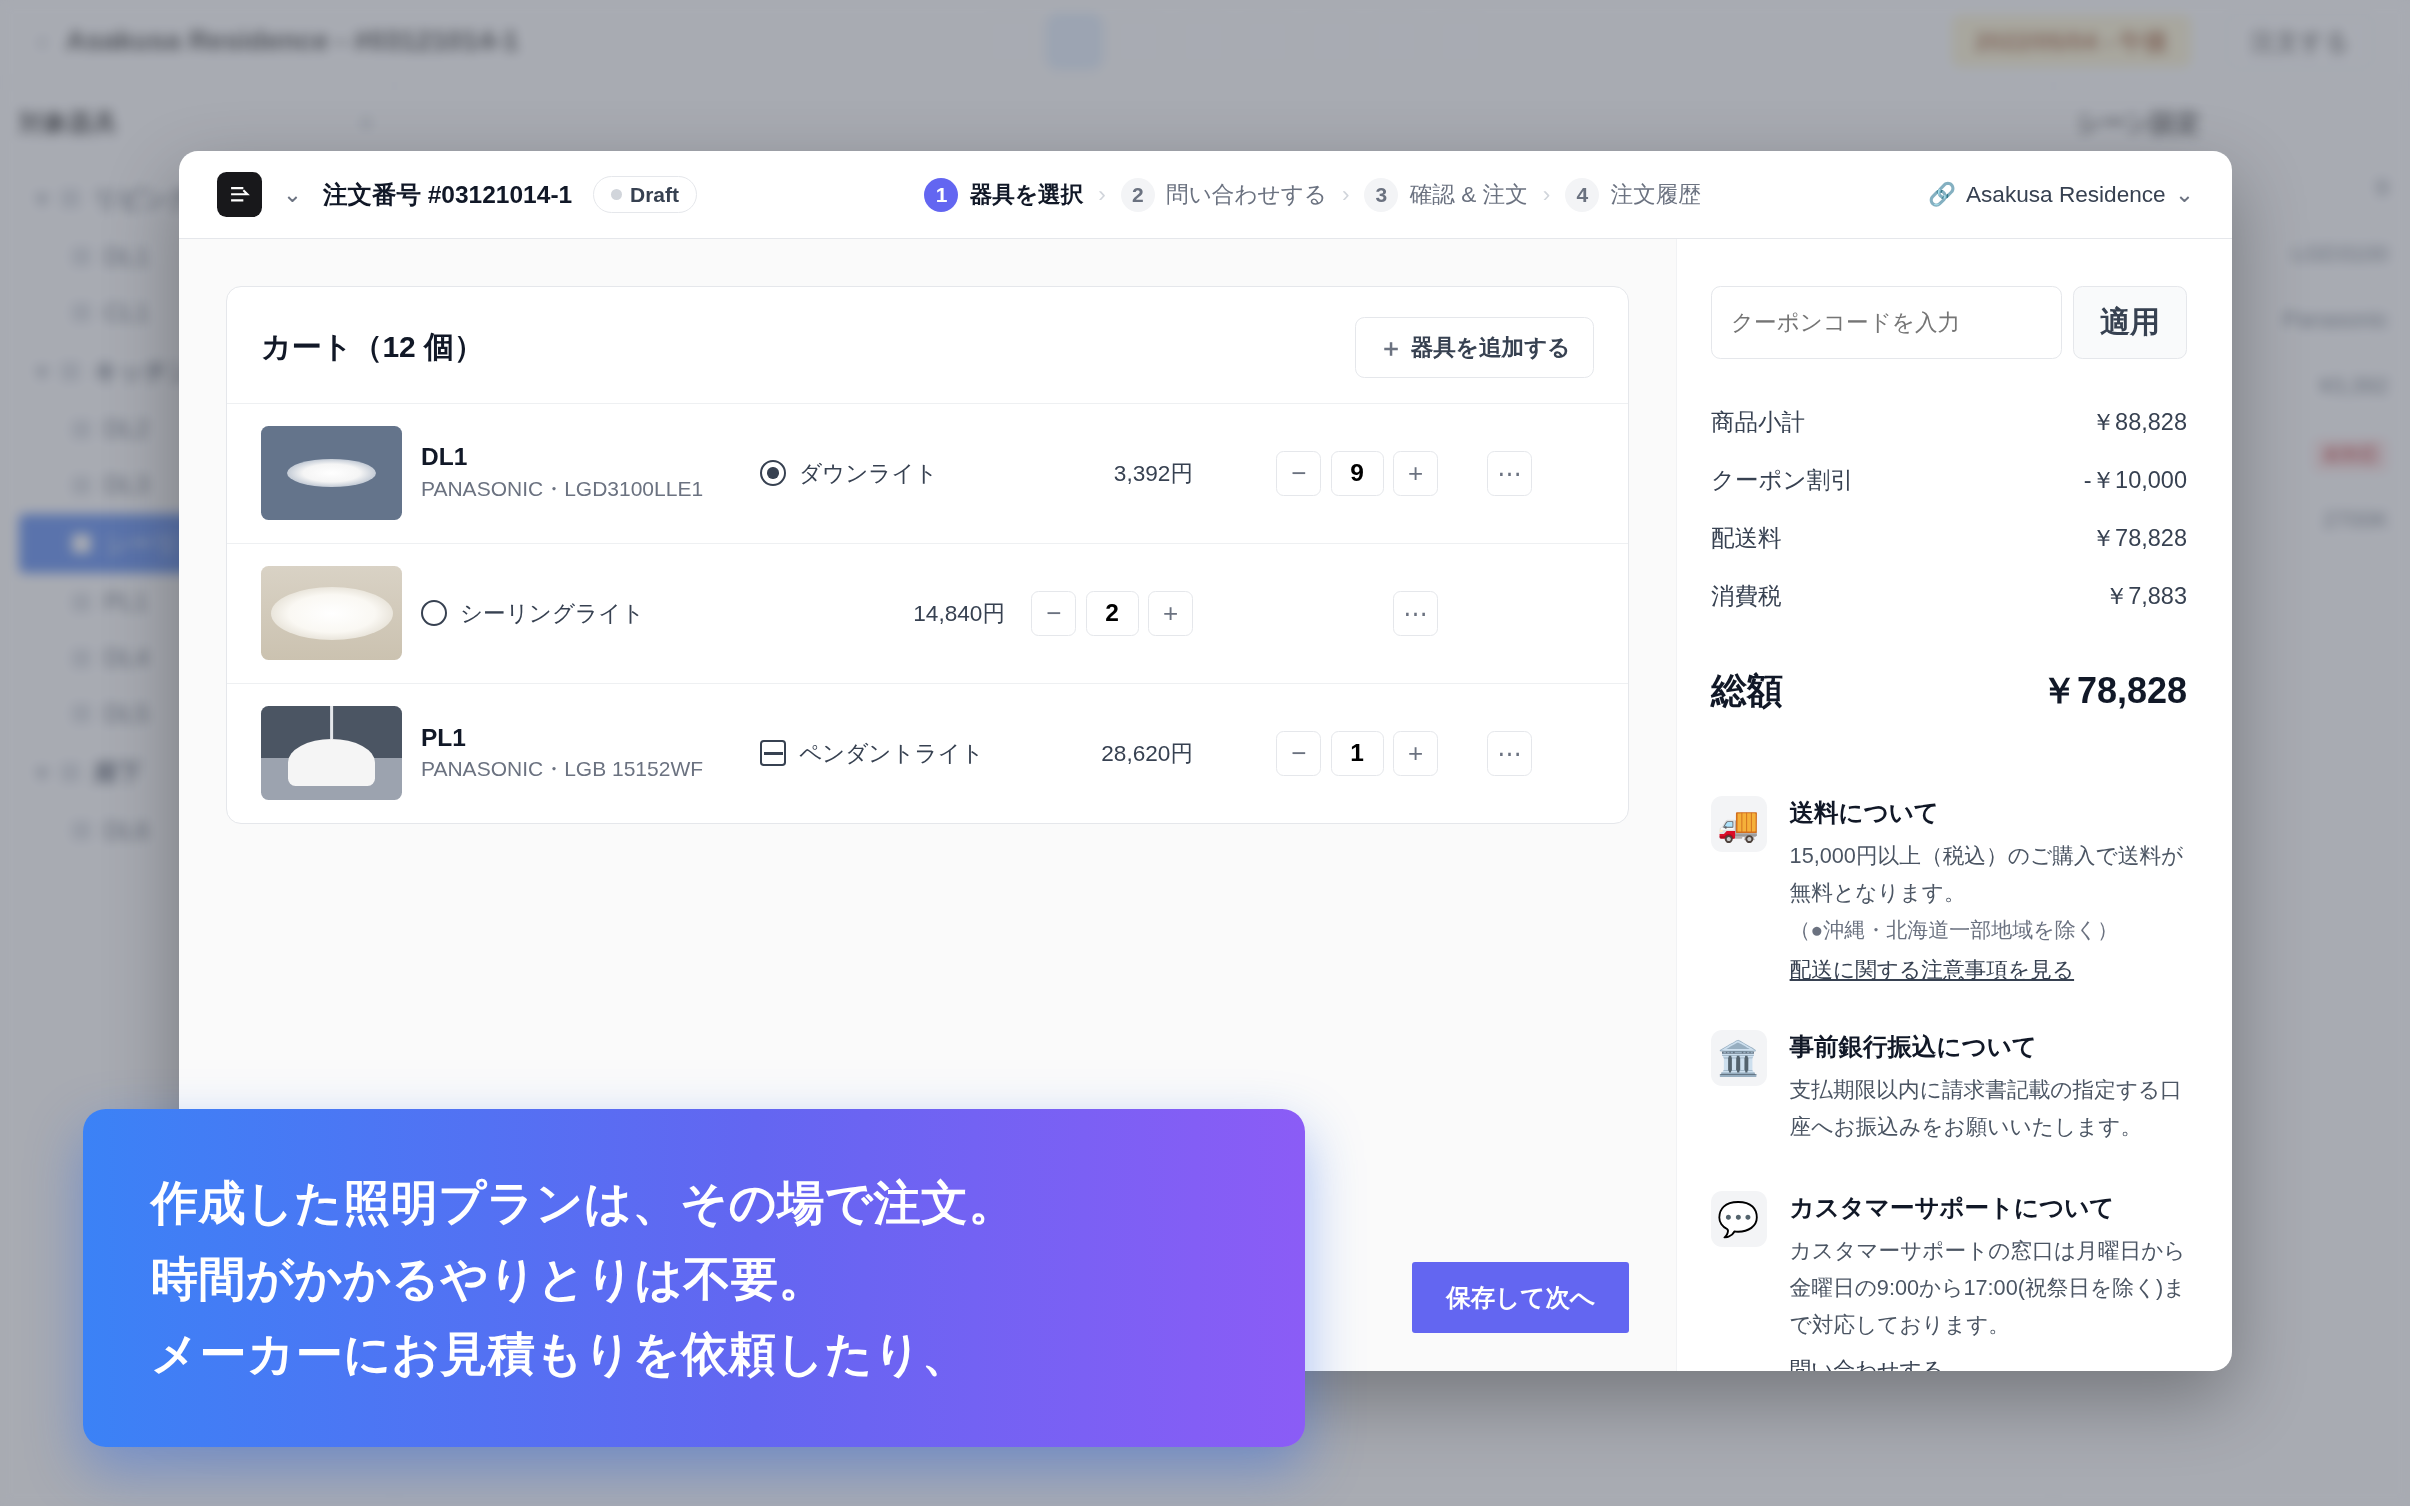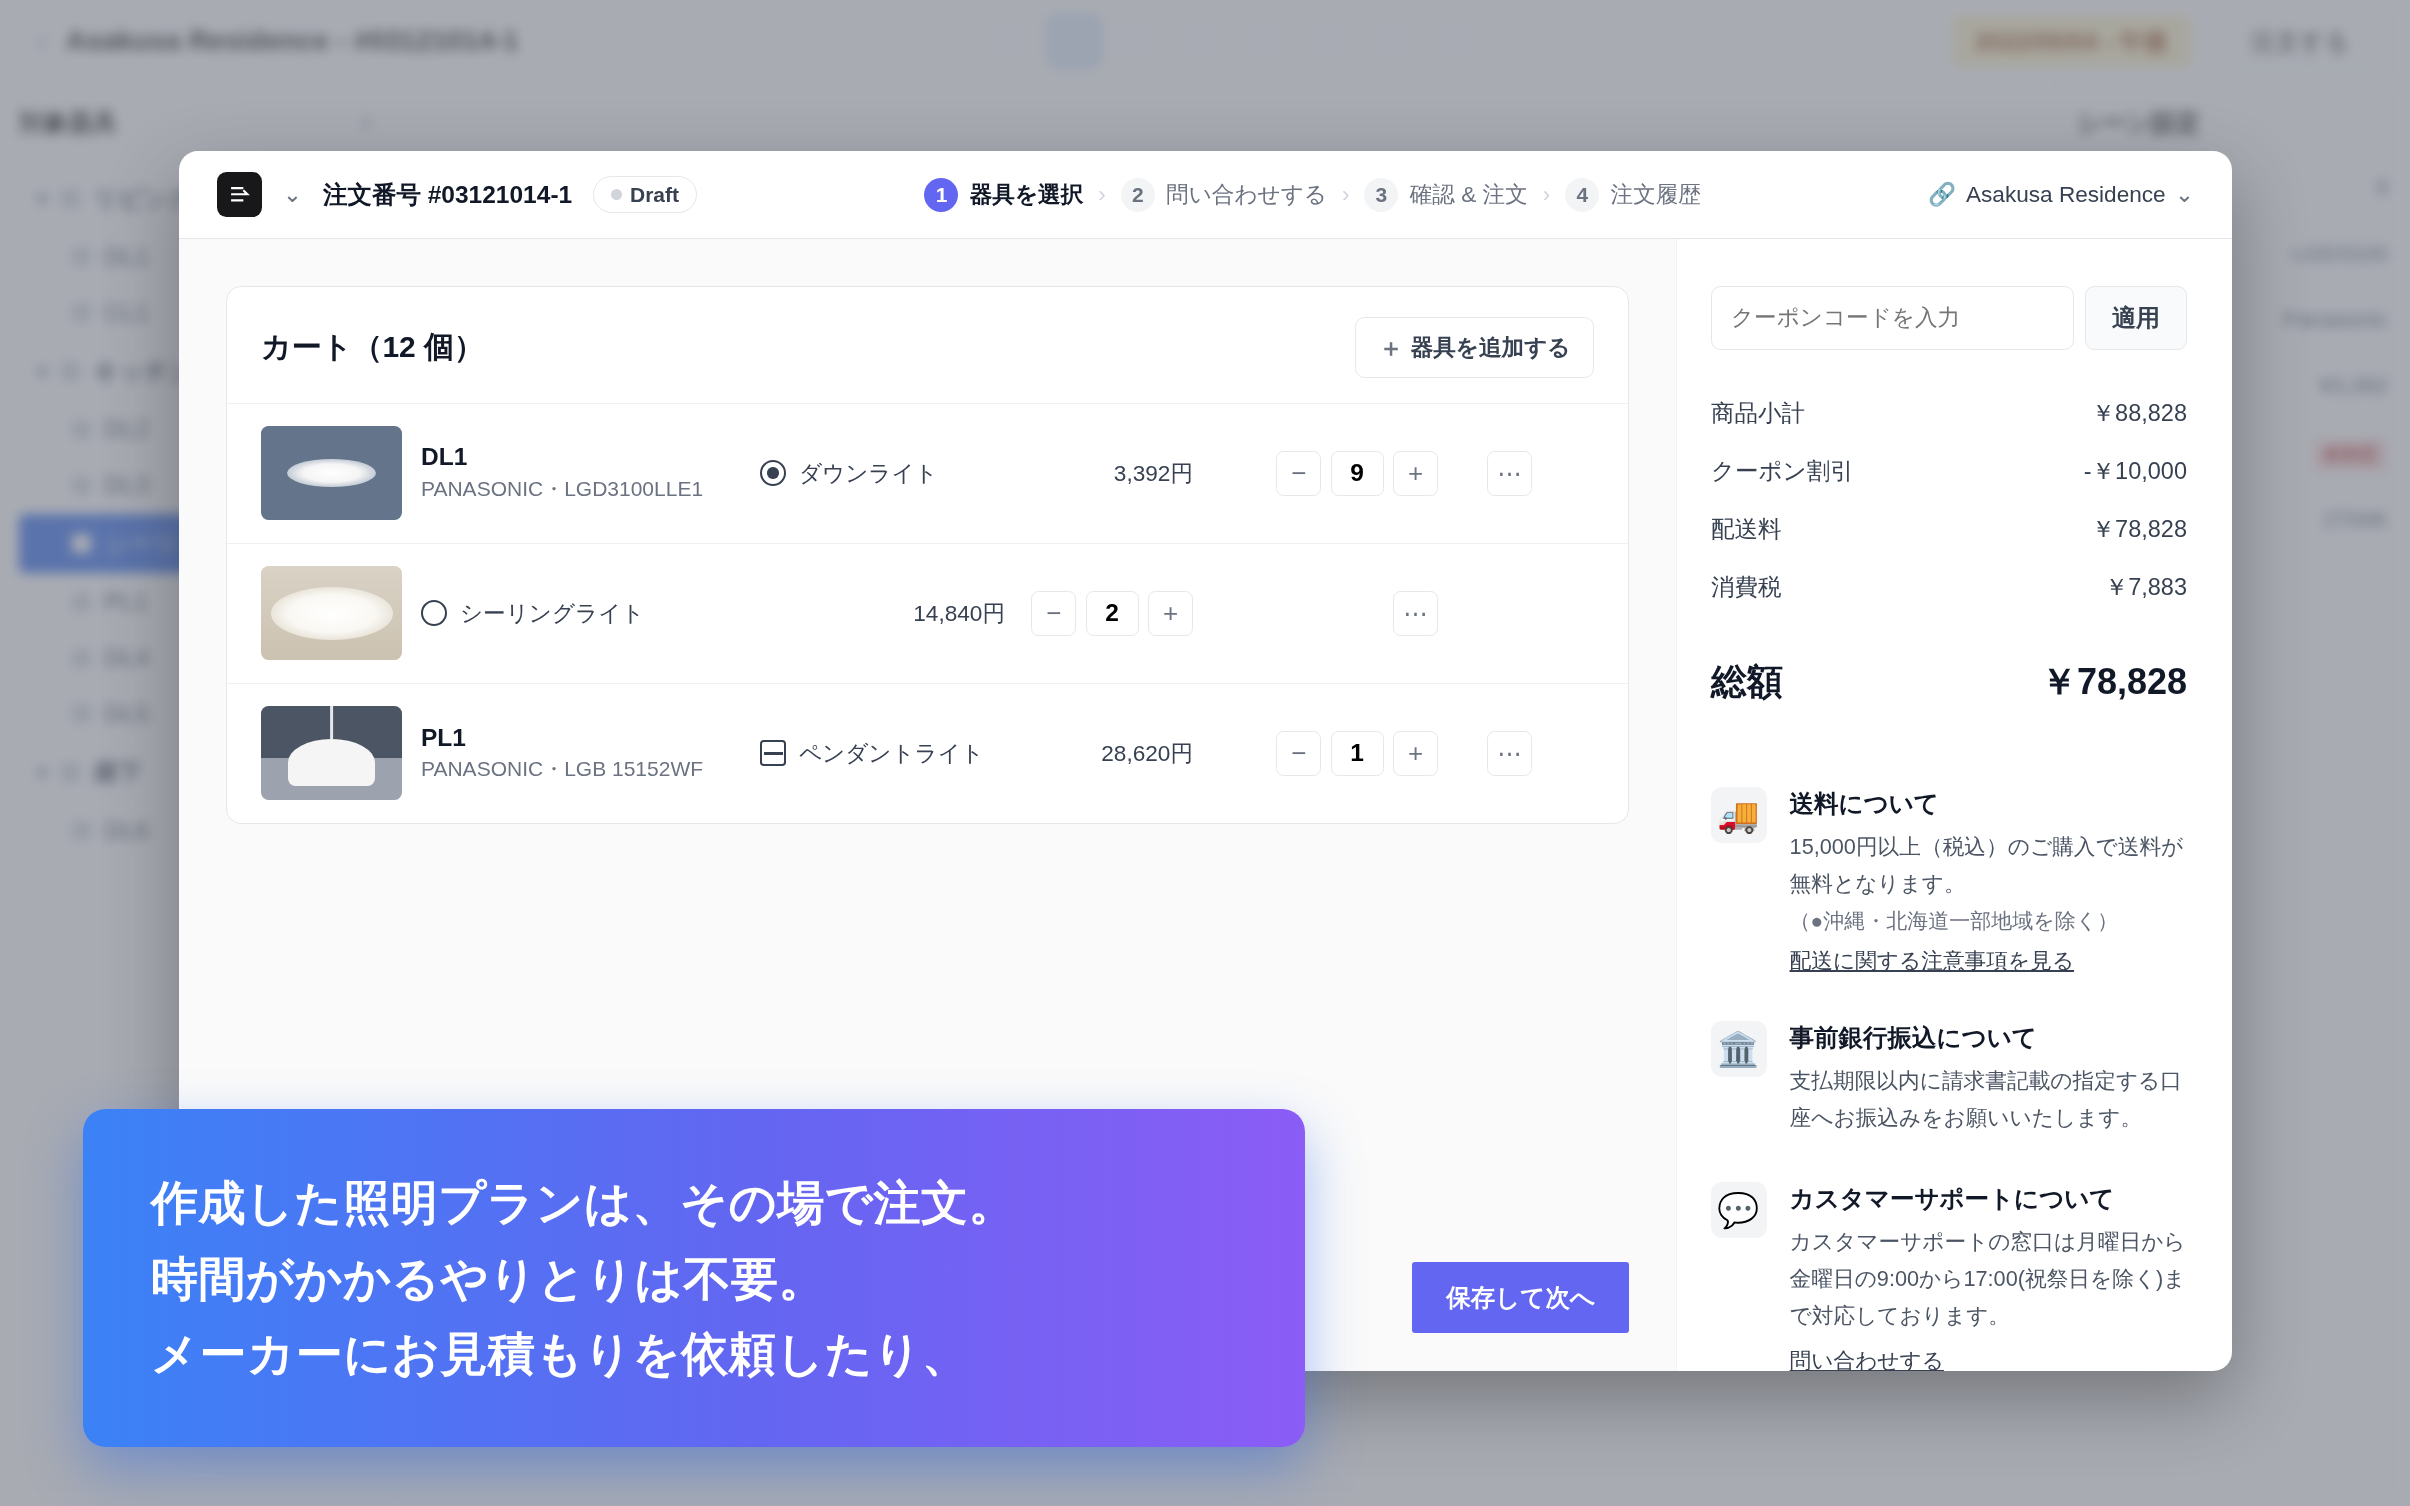--- a/index.html
+++ b/index.html
@@ -314,21 +314,21 @@
   border-radius: 9.4px;
   padding: 15px 19px;
   font-size: 22.6px;
   color: #6b7280;
 }
 .apply-btn {
   border: 0.9px solid #e5e7eb;
   background: #f9fafb;
   border-radius: 9.4px;
   padding: 15px 26px;
-  font-size: 24px;
+  font-size: 30px;
   font-weight: 600;
   color: #374151;
   cursor: pointer;
 }
 
 .summary {
   margin-top: 34px;
 }
 .summary-row {
   display: flex;

